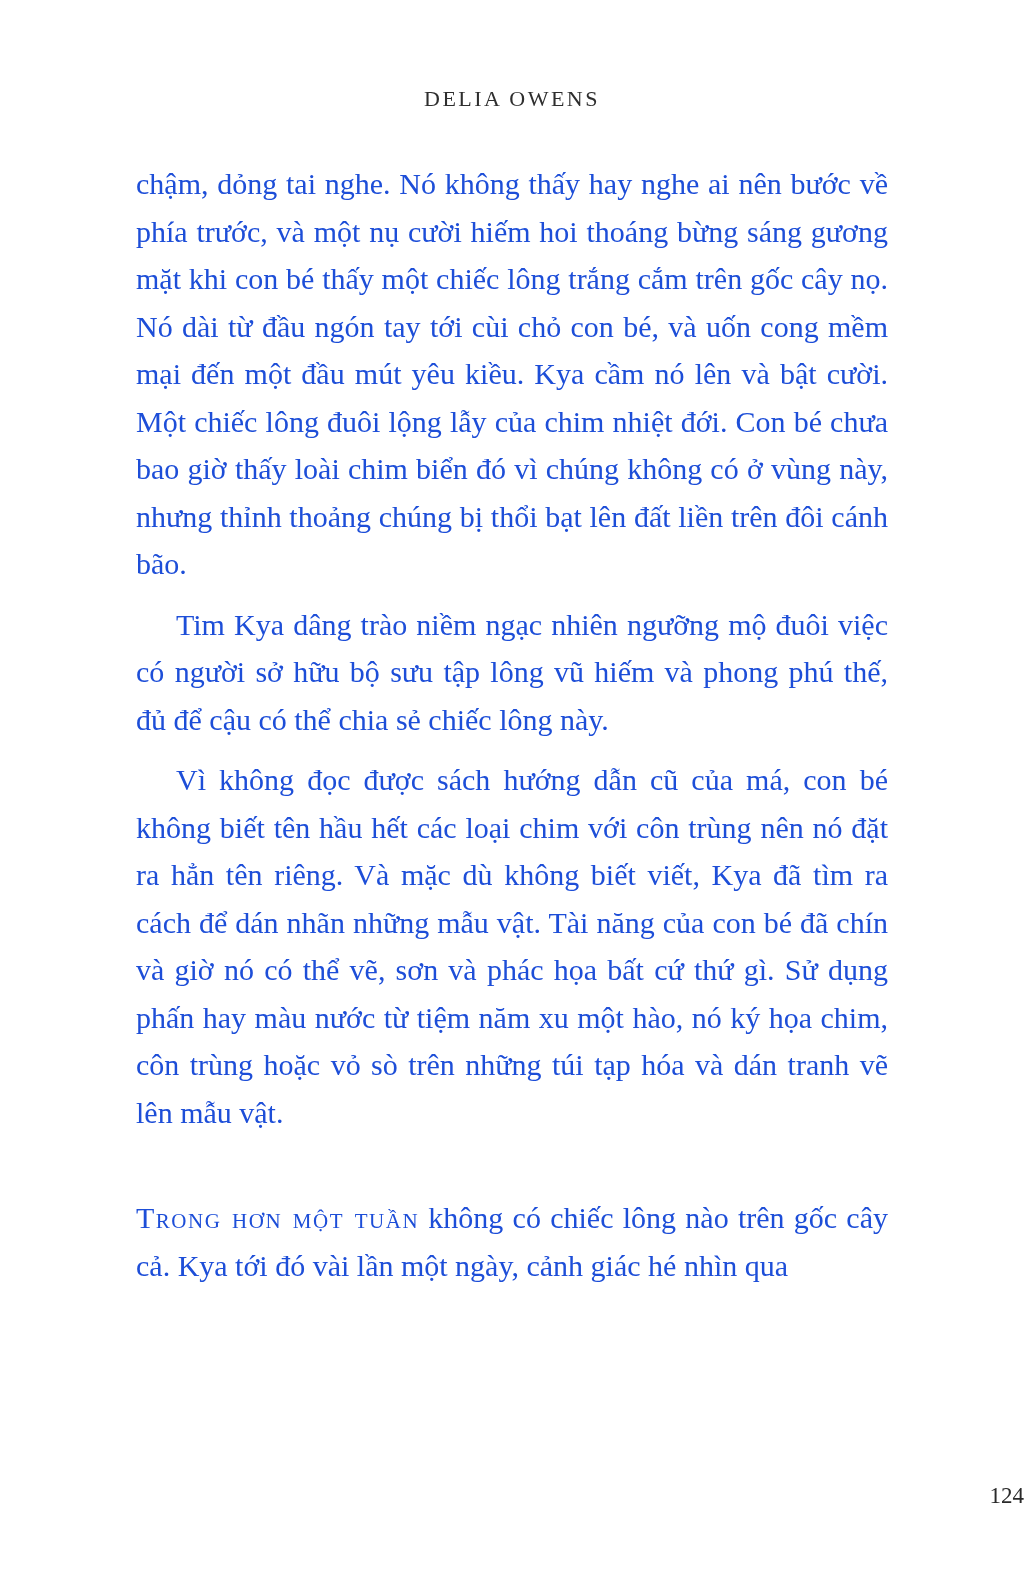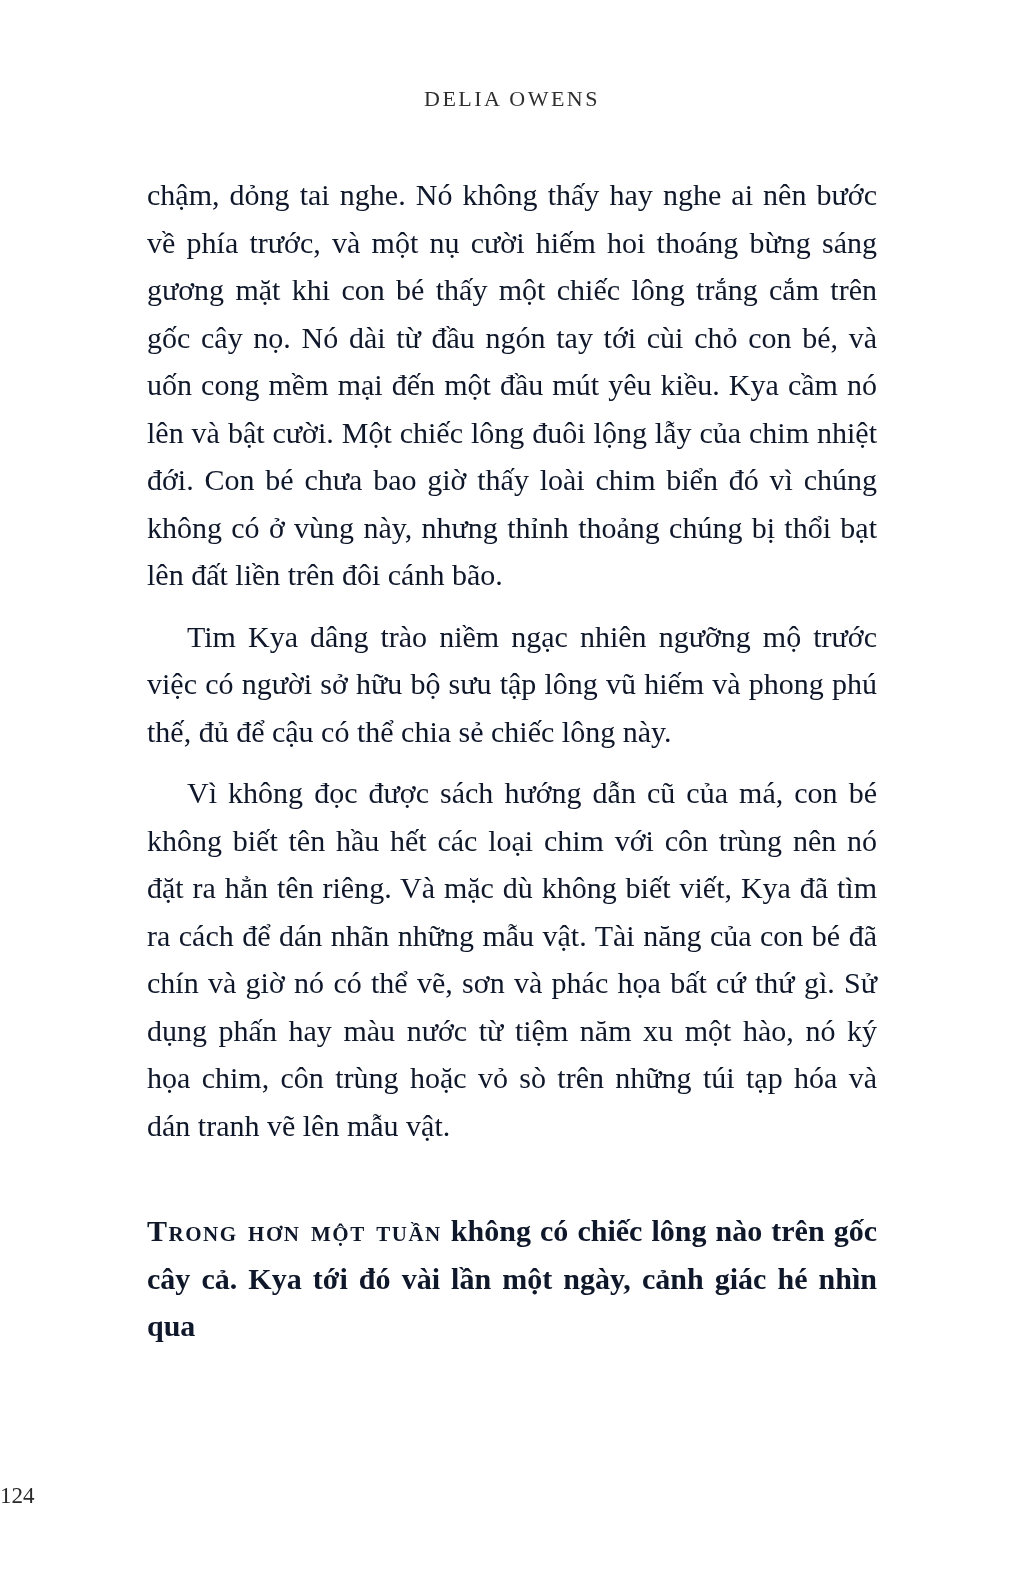--- a/index.html
+++ b/index.html
@@ -29,63 +29,62 @@
     font-variant: normal;
     font-family: Liberation Serif, serif;
   }
   .body-text {
     position: absolute;
     top: 157px;
     left: 133px;
     width: 758px;
   }
   .para {
-    margin: 14px;
+    margin: 3px;
     font-size: 30px;
     line-height: 47.5px;
     text-align: justify;
     text-justify: inter-word;
-    color: #0f172a;
+    color: #1d4ed8;
   }
   .para + .para {
     margin-top: 13px;
   }
   .para.indent {
     text-indent: 40px;
   }
   .para.section-open {
     margin-top: 58px;
-    font-weight: bold;
   }
   .smallcaps-lead {
     font-variant: small-caps;
     letter-spacing: 1.5px;
   }
   .page-number {
     position: absolute;
     top: 1483px;
     left: 0;
     right: 0;
-    text-align: left;
+    text-align: right;
     font-size: 23px;
     color: #2a2a2a;
   }
 </style>
 </head>
 <body>
 
 <div class="page">
 
   <div class="running-header">DELIA OWENS</div>
 
   <div class="body-text">
 
     <p class="para">chậm, dỏng tai nghe. Nó không thấy hay nghe ai nên bước về phía trước, và một nụ cười hiếm hoi thoáng bừng sáng gương mặt khi con bé thấy một chiếc lông trắng cắm trên gốc cây nọ. Nó dài từ đầu ngón tay tới cùi chỏ con bé, và uốn cong mềm mại đến một đầu mút yêu kiều. Kya cầm nó lên và bật cười. Một chiếc lông đuôi lộng lẫy của chim nhiệt đới. Con bé chưa bao giờ thấy loài chim biển đó vì chúng không có ở vùng này, nhưng thỉnh thoảng chúng bị thổi bạt lên đất liền trên đôi cánh bão.</p>
 
-    <p class="para indent">Tim Kya dâng trào niềm ngạc nhiên ngưỡng mộ trước việc có người sở hữu bộ sưu tập lông vũ hiếm và phong phú thế, đủ để cậu có thể chia sẻ chiếc lông này.</p>
+    <p class="para indent">Tim Kya dâng trào niềm ngạc nhiên ngưỡng mộ đuôi việc có người sở hữu bộ sưu tập lông vũ hiếm và phong phú thế, đủ để cậu có thể chia sẻ chiếc lông này.</p>
 
     <p class="para indent">Vì không đọc được sách hướng dẫn cũ của má, con bé không biết tên hầu hết các loại chim với côn trùng nên nó đặt ra hẳn tên riêng. Và mặc dù không biết viết, Kya đã tìm ra cách để dán nhãn những mẫu vật. Tài năng của con bé đã chín và giờ nó có thể vẽ, sơn và phác họa bất cứ thứ gì. Sử dụng phấn hay màu nước từ tiệm năm xu một hào, nó ký họa chim, côn trùng hoặc vỏ sò trên những túi tạp hóa và dán tranh vẽ lên mẫu vật.</p>
 
 
     <p class="para section-open"><span class="smallcaps-lead">Trong hơn một tuần</span><span> không có chiếc lông nào trên gốc cây cả. Kya tới đó vài lần một ngày, cảnh giác hé nhìn qua</span></p>
 
   </div>
 
   <div class="page-number">124</div>
 

